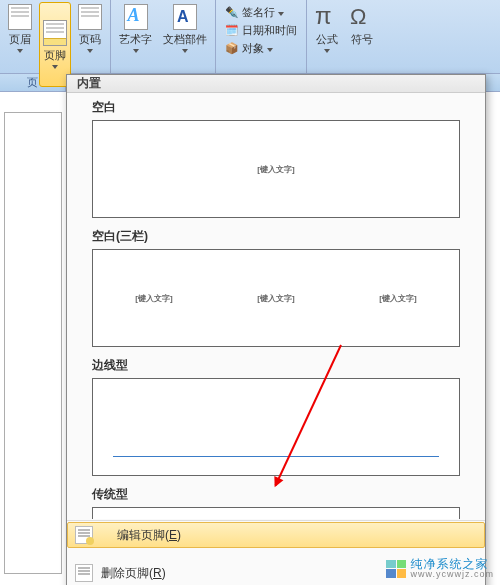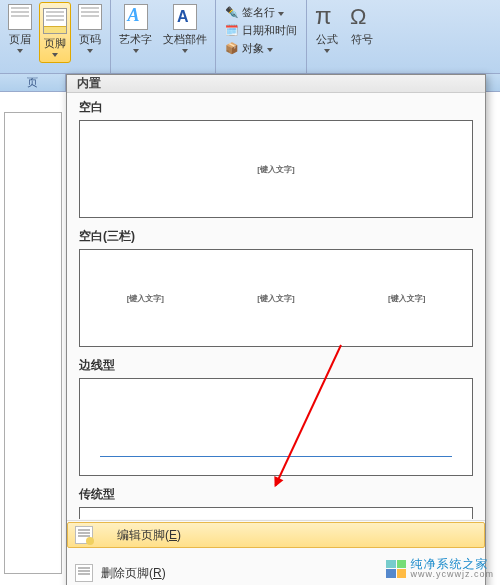--- a/index.html
+++ b/index.html
@@ -1,21 +1,21 @@
 <!DOCTYPE html>
 <html><head>
   <meta charset="utf-8">
   <style>
     * { box-sizing: border-box; margin: 0; padding: 0; font-family: "Microsoft YaHei", sans-serif; }
     body { width: 500px; height: 585px; background: #fff; position: relative; overflow: hidden; }
     .ribbon { background: linear-gradient(#d0e2f5, #b8d3ef); height: 74px; border-bottom: 1px solid #9ac; display: flex; }
     .rgroup { border-right: 1px solid #9ac; padding: 2px 4px; display: flex; flex-direction: column; align-items: center; position: relative; }
     .rrow { display: flex; gap: 3px; }
     .rbtn { display: flex; flex-direction: column; align-items: center; padding: 2px 4px; border-radius: 3px; cursor: pointer; font-size: 11px; color: #333; min-width: 30px; }
-    .rbtn.sel { background: linear-gradient(#fff2c8,#ffd76a); border: 1px solid #e0a800; padding: 5px 3px; }
+    .rbtn.sel { background: linear-gradient(#fff2c8,#ffd76a); border: 1px solid #e0a800; padding: 17px 3px; }
     .ricon { width: 24px; height: 26px; background: #fff; border: 1px solid #999; position: relative; margin-bottom: 2px; }
     .ricon::after { content: ""; position: absolute; left: 2px; right: 2px; top: 2px; height: 2px; background: #ccc; box-shadow: 0 4px 0 #ccc, 0 8px 0 #ccc; }
     .ricon.footer::before { content: ""; position: absolute; left: 0; right: 0; bottom: 0; height: 6px; background: #f8e080; border-top: 1px solid #d8b030; }
     .ricon.textbox { background: #fff; }
     .ricon.textbox::after { content: "A"; font-size: 10px; font-weight: bold; position: absolute; left: 4px; top: 4px; color: #29c; background: none; box-shadow: none; height: auto; }
     .ricon.wordart::after { content: "A"; font-family: Georgia; font-style: italic; font-size: 18px; font-weight: bold; color: #4af; position: absolute; left: 3px; top: 0; background: none; box-shadow: none; height: auto; }
     .ricon.dropcap::after { content: "A"; font-size: 16px; font-weight: bold; color: #25a; position: absolute; left: 3px; top: 3px; background: none; box-shadow: none; height: auto; }
     .ricon.pi { border: none; background: transparent; }
     .ricon.pi::after { content: "π"; font-size: 24px; color: #555; position: absolute; left: 0; top: -2px; background: none; box-shadow: none; height: auto; }
     .ricon.omega { border: none; background: transparent; }
@@ -25,21 +25,21 @@
     .smallcol { display: flex; flex-direction: column; gap: 1px; padding: 2px; }
     .smicon { width: 14px; height: 14px; display: inline-block; }
     .stripe { height: 18px; background: linear-gradient(#c4dcf3,#b0cfec); display: flex; border-bottom: 1px solid #9ac; font-size: 11px; }
     .stripe-lbl { padding: 1px 4px; border-right: 1px solid #9ac; display: flex; align-items: center; color: #3a5a8a; }
     .stripe-lbl.left { width: 66px; justify-content: center; }
     .docbg { background: #fff; position: absolute; left: 0; right: 0; top: 92px; bottom: 0; }
     .docbg::before { content: ""; position: absolute; left: 4px; top: 20px; width: 56px; height: 460px; background: #fff; border: 1px solid #adadad; }
 
     .dropdown { position: absolute; left: 66px; top: 74px; width: 420px; background: #fafafa; border: 1px solid #8a8a8a; box-shadow: 2px 2px 8px rgba(0,0,0,.3); z-index: 10; }
     .dd-head { background: linear-gradient(#f2f2f2,#e6e6e6); border-bottom: 1px solid #ccc; padding: 0 10px; font-size: 12px; font-weight: bold; color: #444; }
-    .dd-body { max-height: 426px; overflow: hidden; padding: 0 8px; }
+    .dd-body { max-height: 426px; overflow: hidden; padding: 0 21px; }
     .dd-item { padding: 6px 4px 4px; }
     .dd-title { font-size: 12px; font-weight: bold; color: #333; margin-bottom: 4px; }
     .dd-prev { border: 1px solid #666; background: #fff; height: 98px; position: relative; display: flex; justify-content: space-around; align-items: center; font-size: 8px; color: #666; }
     .dd-prev.one { justify-content: center; }
     .dd-prev .pl { font-weight: bold; }
     .dd-prev.border::after { content: ""; position: absolute; left: 20px; right: 20px; bottom: 18px; height: 1px; background: #3a7cc8; }
     .dd-prev.trad::after { content: ""; position: absolute; left: 20px; right: 20px; bottom: 22px; height: 1px; background: #333; }
     .dd-prev.trad .pn { position: absolute; bottom: 12px; left: 50%; transform: translateX(-50%); font-size: 8px; color: #333; }
     .dd-prev.trad::before { content: ""; position: absolute; left: 20px; right: 20px; bottom: 10px; height: 1px; background: #333; }
     .dd-sep { height: 1px; background: #ddd; margin: 1px 0; }

